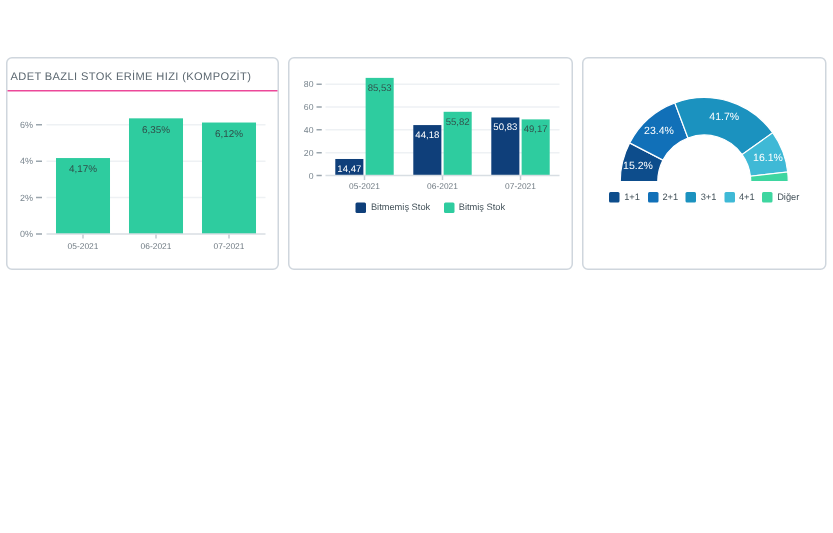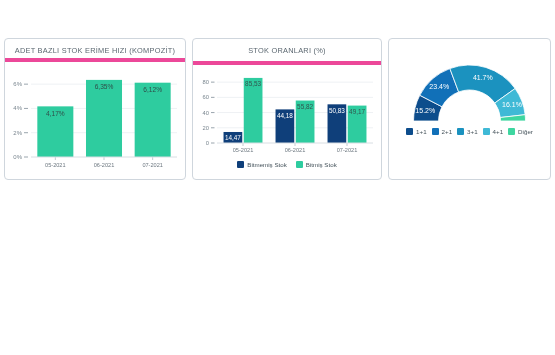--- a/index.html
+++ b/index.html
@@ -27,26 +27,25 @@
     display: flex;
     flex-direction: column;
     position: relative;
     box-shadow: 0 0 0 0 rgba(0,0,0,0);
   }
   .panel-1 { width: 182px; }
   .panel-2 { width: 190px; }
   .panel-3 { width: 163px; }
 
   .panel-title {
-    text-align: center;
     color: #5b6770;
     font-size: 7.4px;
     letter-spacing: .25px;
     padding: 7px 2px 6px 2px;
-    border-bottom: 4px solid #ec4899;
+    border-bottom: 1px solid #ec4899;
     white-space: nowrap;
     overflow: hidden;
   }
   .panel-body { flex: 1; position: relative; }
 
   
   .legend {
     position: absolute;
     display: flex;
     justify-content: center;
@@ -95,21 +94,20 @@
             <rect x="129.66" y="20.685714285714283" width="36.01333333333333" height="74.31428571428572" fill="#2ecc9f"></rect>
             <text x="147.66666666666666" y="30.185714285714283" text-anchor="middle" font-size="6.6" fill="#2f4f4a" font-family="&quot;Liberation Sans&quot;, sans-serif">6,12%</text>
             <text x="147.66666666666666" y="105" text-anchor="middle" font-size="5.6" fill="#6d7880" font-family="&quot;Liberation Sans&quot;, sans-serif">07-2021</text>
             <line x1="147.66666666666666" x2="147.66666666666666" y1="95" y2="98" stroke="#c3cbd2" stroke-width="1"></line>
             <line x1="26" x2="172" y1="95" y2="95" stroke="#d8dee3" stroke-width="1"></line>
           </svg>
       </div>
     </div>
 
     <div class="panel panel-2">
-      <div class="panel-title">STOK ORANLARI (%)</div>
       <div class="panel-body">
         <svg id="chart2" width="188" height="94">
             <text x="16" y="80" text-anchor="end" font-size="5.8" fill="#7a868f" font-family="&quot;Liberation Sans&quot;, sans-serif">0</text>
             <line x1="18" x2="21.5" y1="78" y2="78" stroke="#9aa5ad" stroke-width="1"></line>
             <line x1="24" x2="180" y1="62.78260869565217" y2="62.78260869565217" stroke="#eef1f4" stroke-width="1"></line>
             <text x="16" y="64.78260869565217" text-anchor="end" font-size="5.8" fill="#7a868f" font-family="&quot;Liberation Sans&quot;, sans-serif">20</text>
             <line x1="18" x2="21.5" y1="62.78260869565217" y2="62.78260869565217" stroke="#9aa5ad" stroke-width="1"></line>
             <line x1="24" x2="180" y1="47.565217391304344" y2="47.565217391304344" stroke="#eef1f4" stroke-width="1"></line>
             <text x="16" y="49.565217391304344" text-anchor="end" font-size="5.8" fill="#7a868f" font-family="&quot;Liberation Sans&quot;, sans-serif">40</text>
             <line x1="18" x2="21.5" y1="47.565217391304344" y2="47.565217391304344" stroke="#9aa5ad" stroke-width="1"></line>

